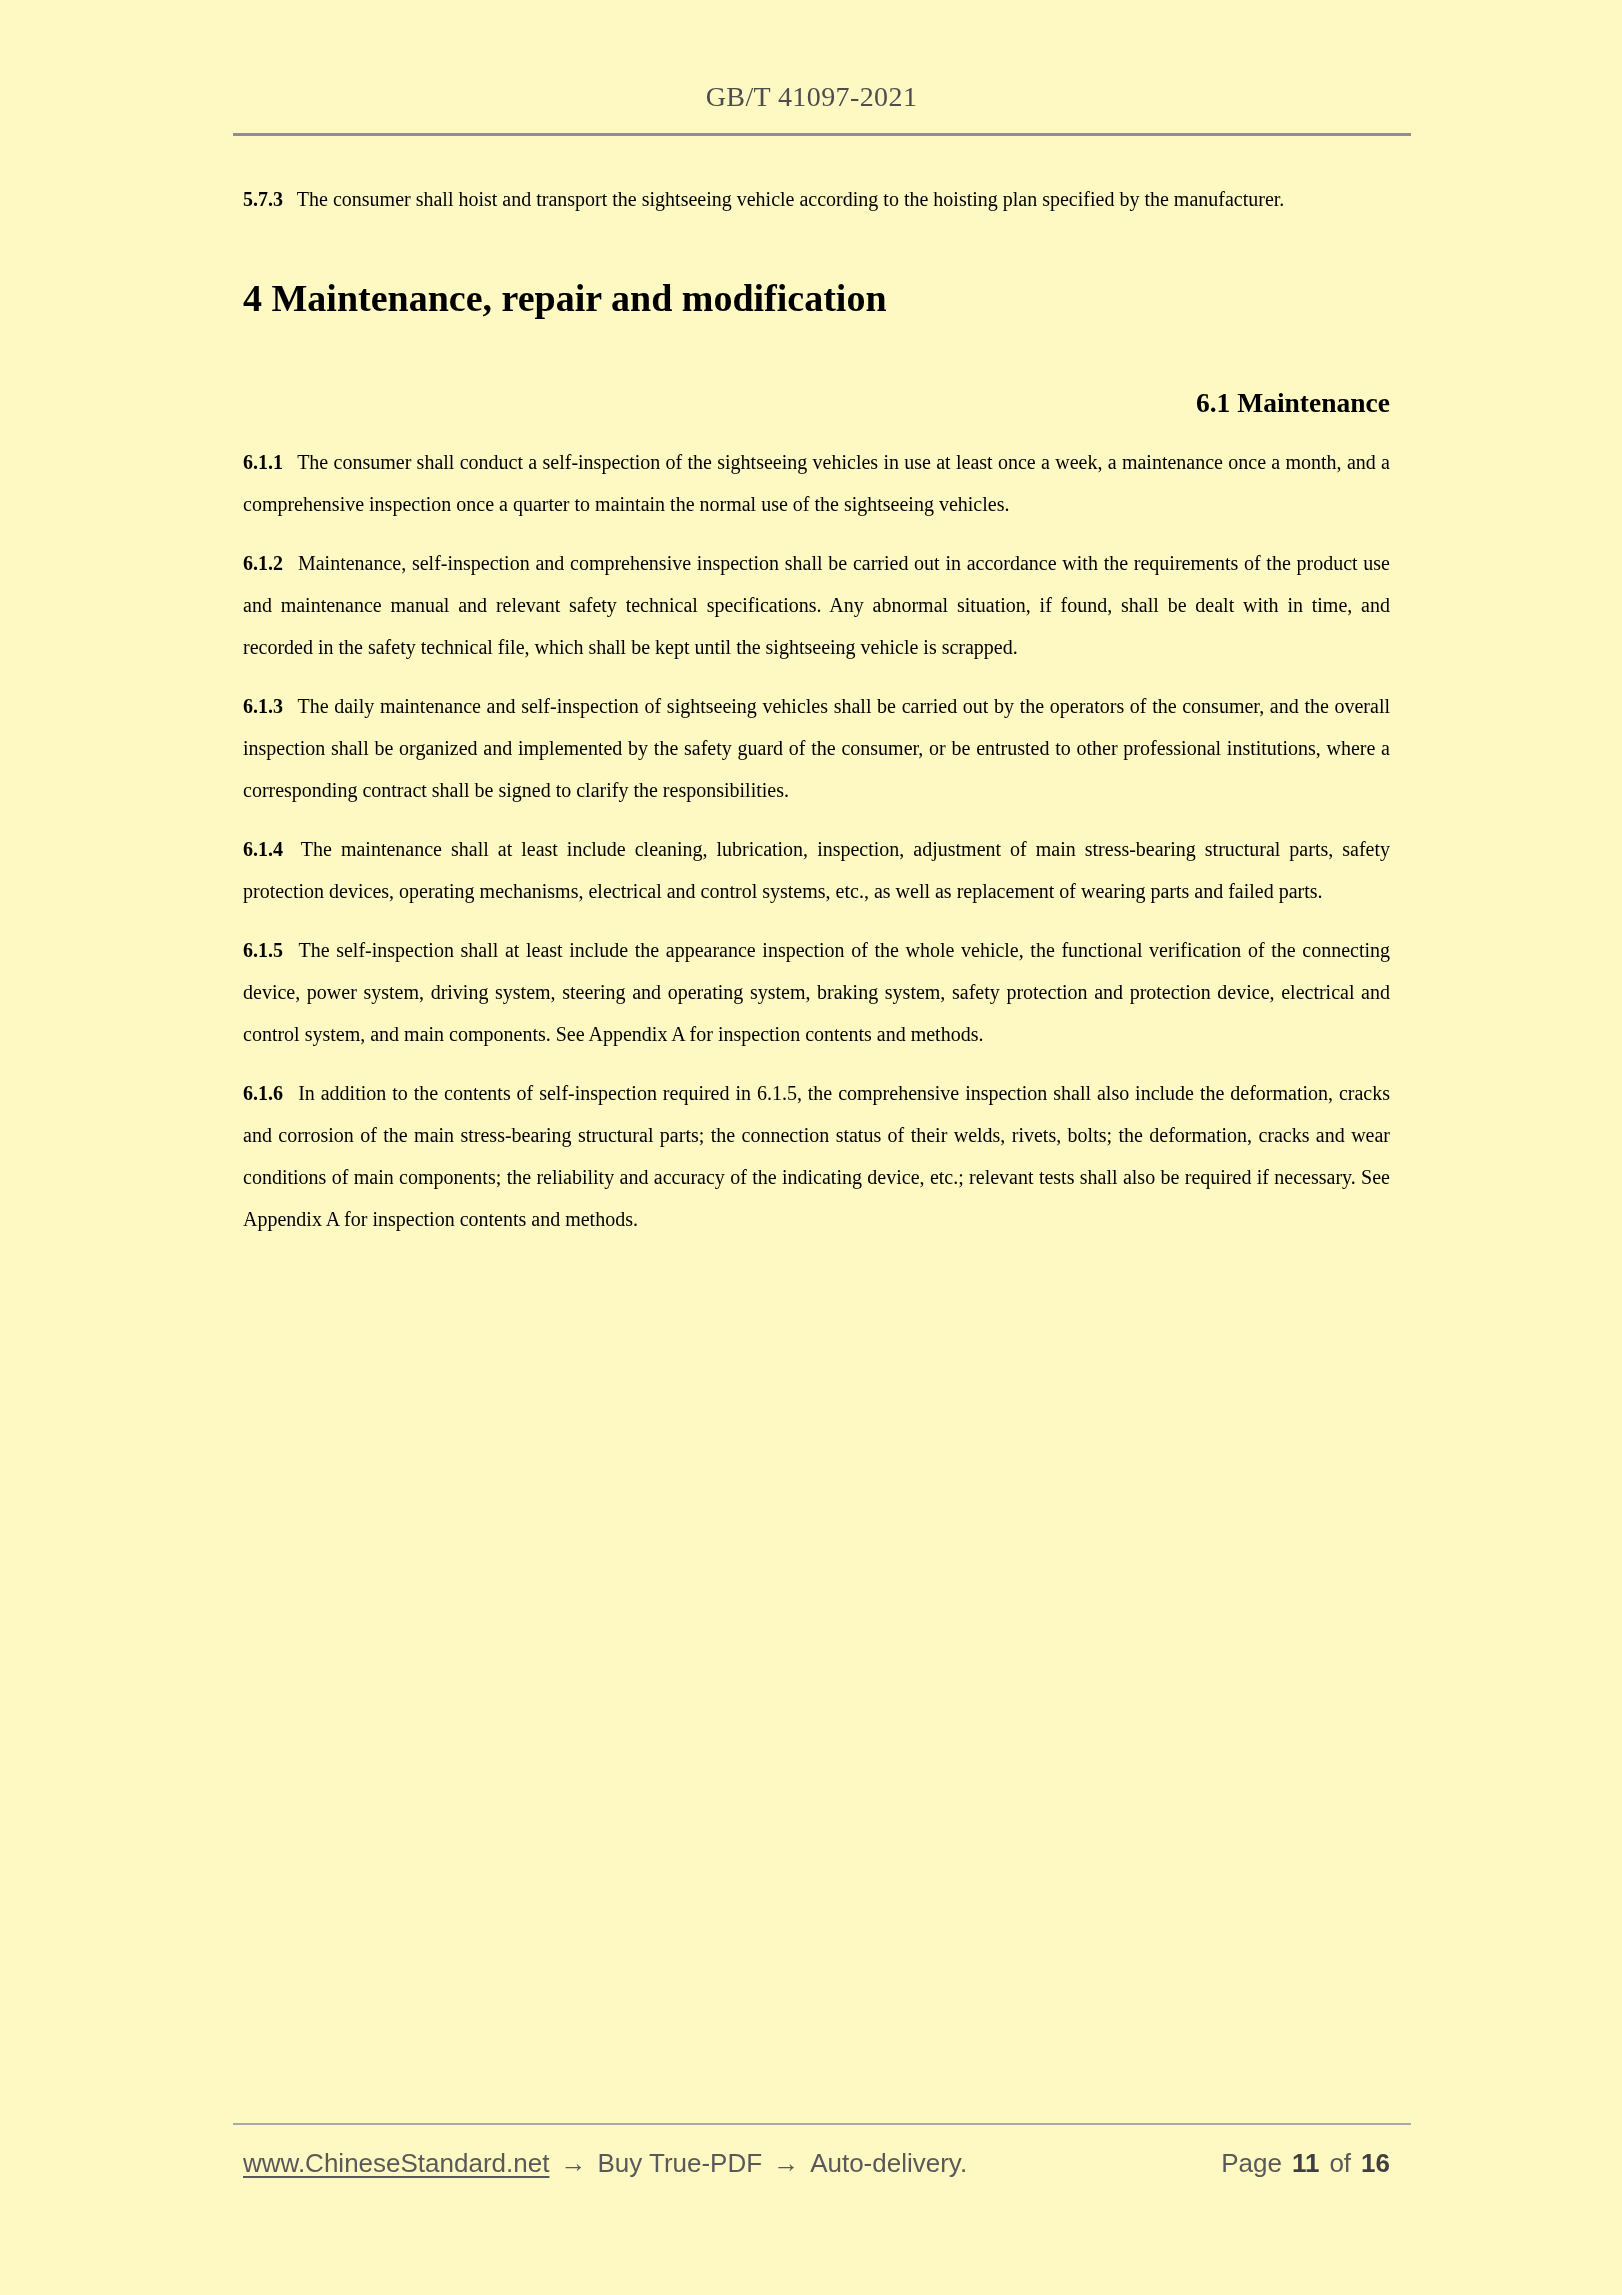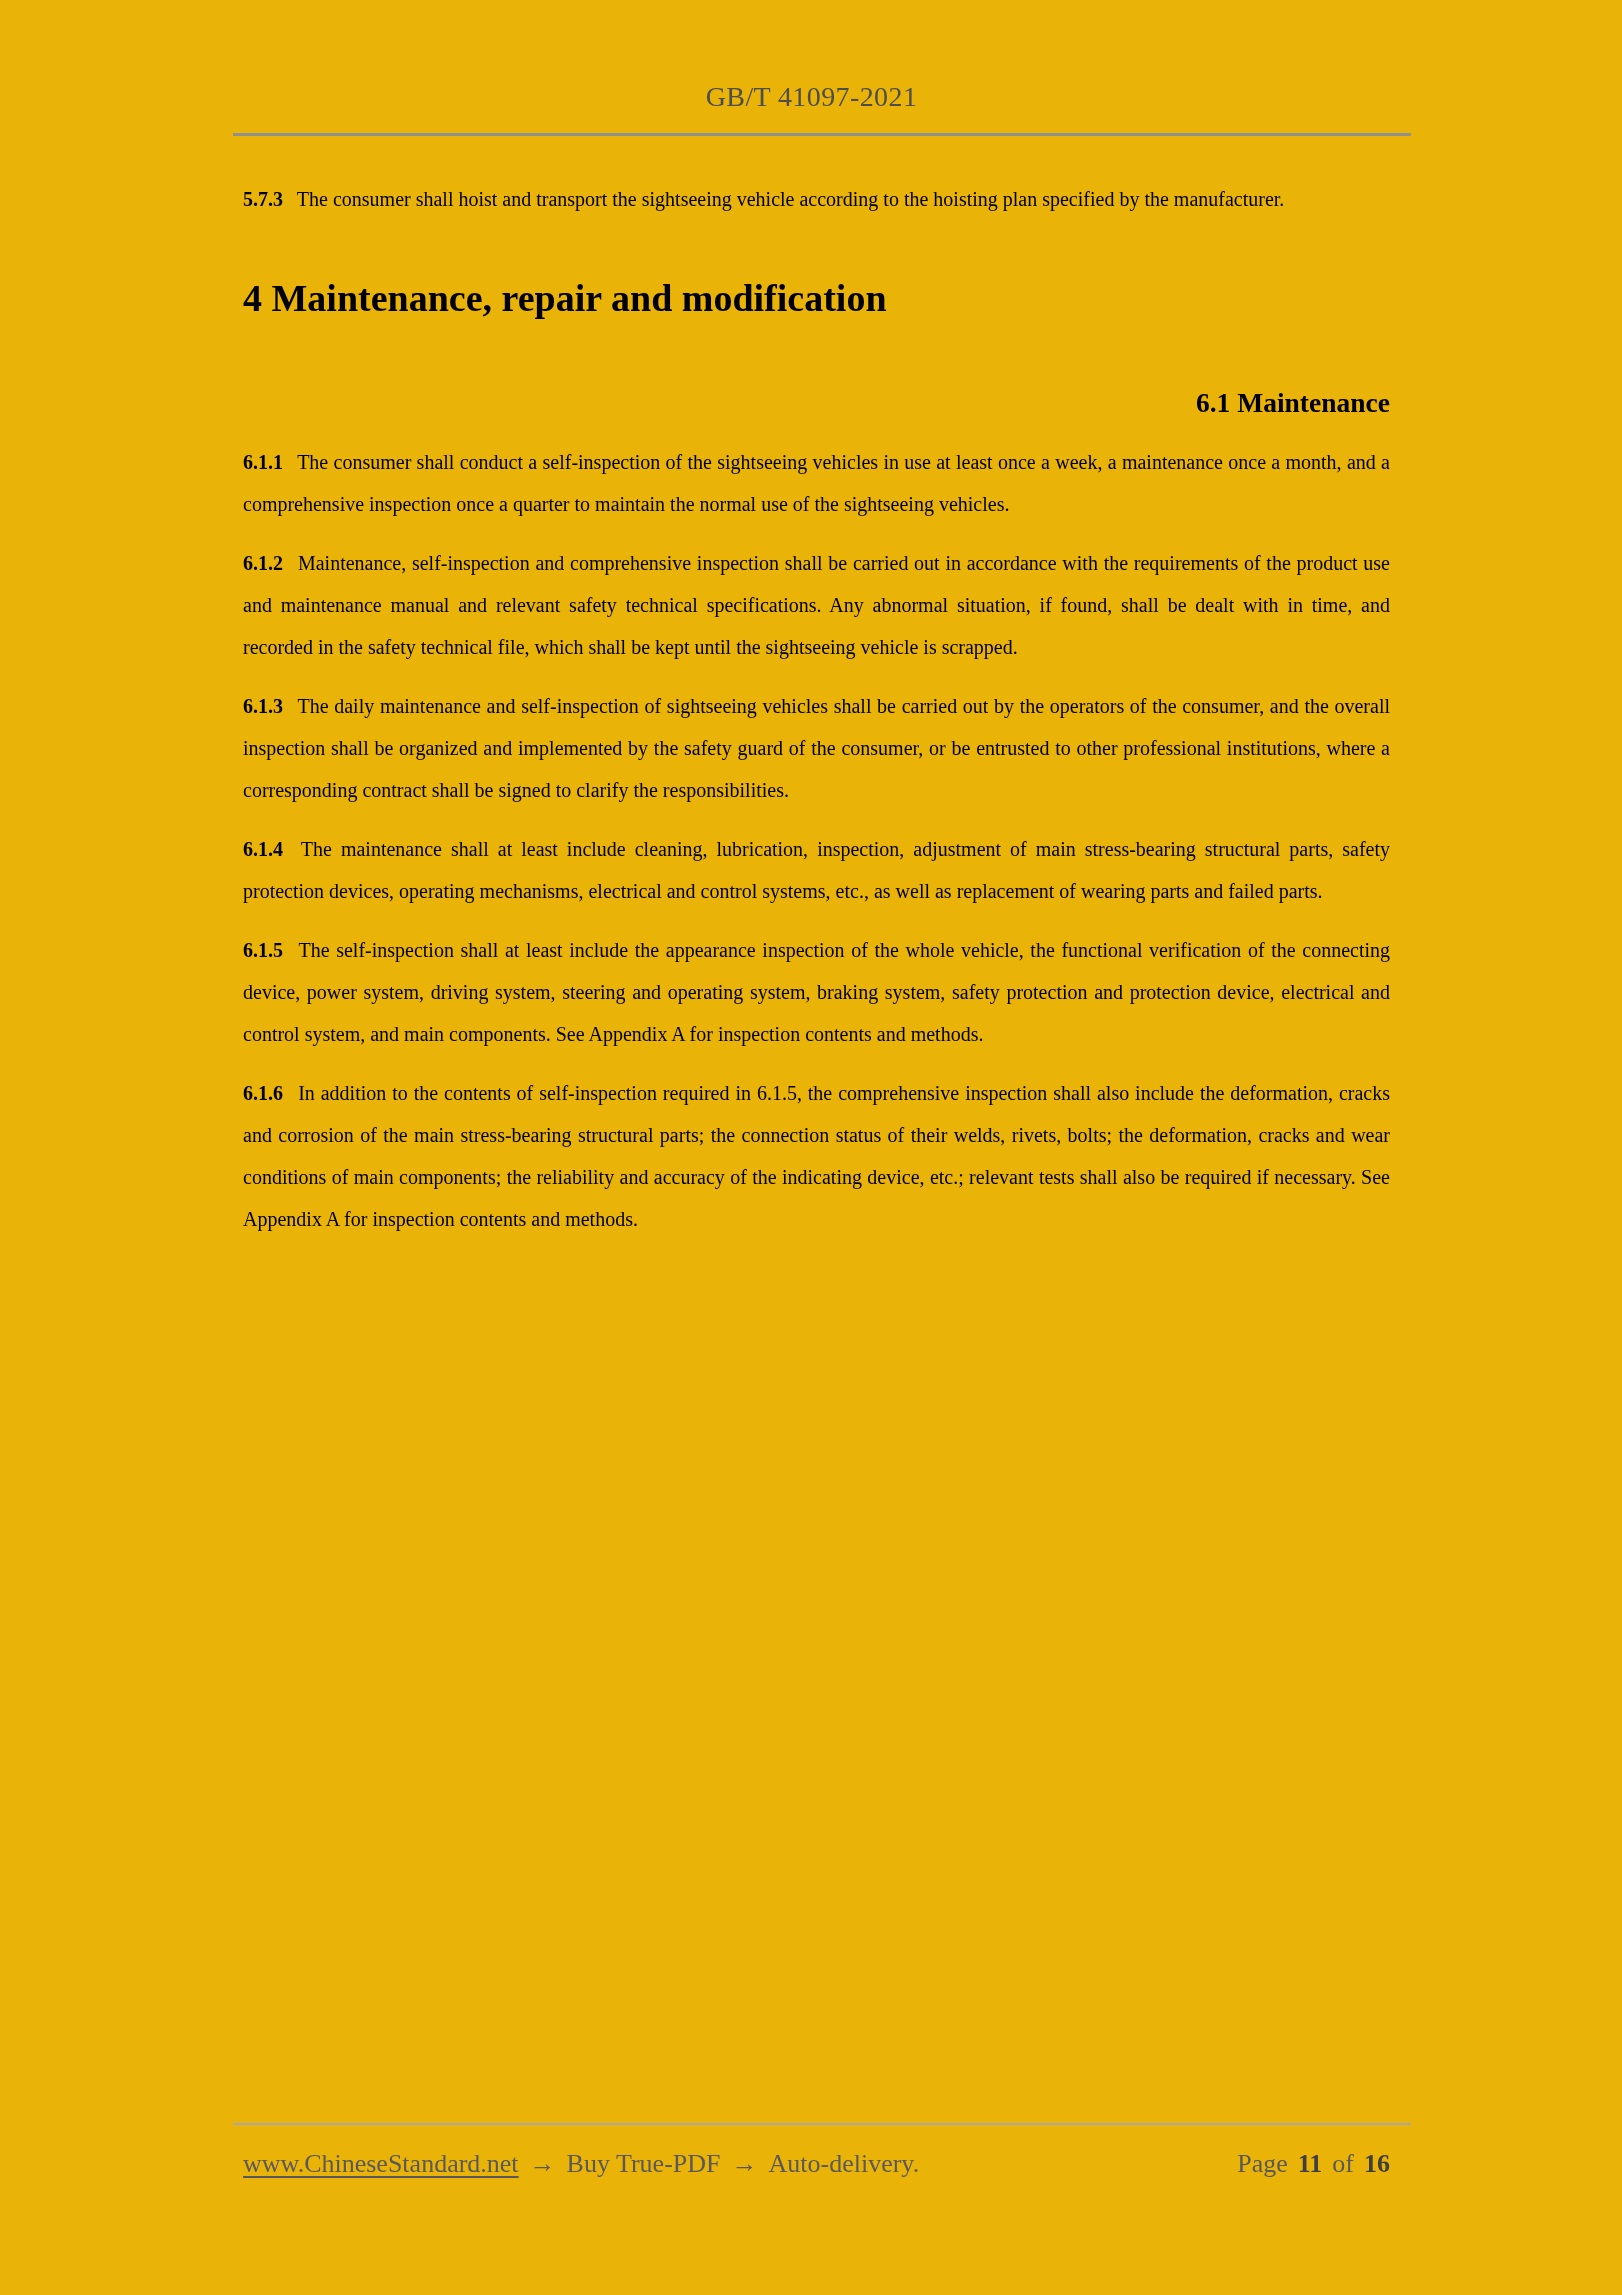--- a/index.html
+++ b/index.html
@@ -4,21 +4,21 @@
 <style>
   html, body {
     margin: 0;
     padding: 0;
     background: #ffffff;
   }
   .page {
     position: relative;
     width: 1623px;
     height: 2295px;
-    background: #eab308;
+    background: #fef9c3;
     font-family: "Liberation Serif", serif;
     overflow: hidden;
   }
   .header-title {
     position: absolute;
     top: 80px;
     left: 0;
     width: 100%;
     text-align: center;
     font-size: 28px;
@@ -78,21 +78,21 @@
     background: #a9a9a9;
   }
   .footer {
     position: absolute;
     top: 2145px;
     left: 243px;
     width: 1147px;
     display: flex;
     justify-content: space-between;
     align-items: flex-start;
-    font-family: Liberation Serif, serif;
+    font-family: Liberation Sans, sans-serif;
     font-size: 26px;
     line-height: 37px;
     color: #595959;
   }
   .footer-left {
     display: flex;
     align-items: baseline;
     gap: 11px;
     white-space: nowrap;
   }

